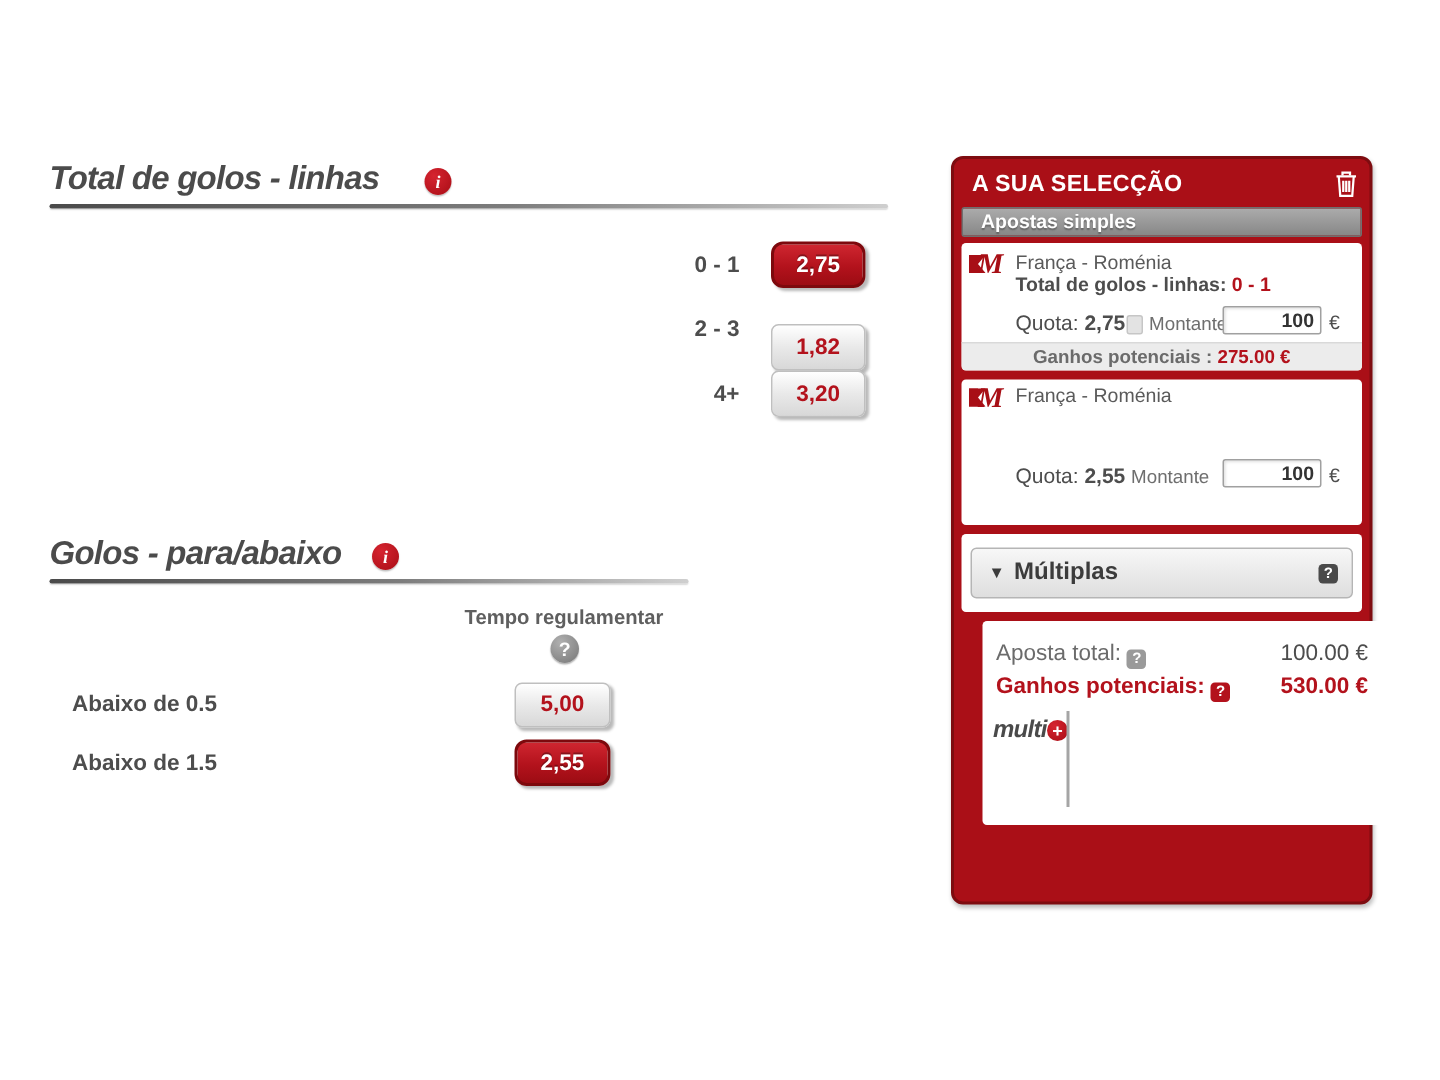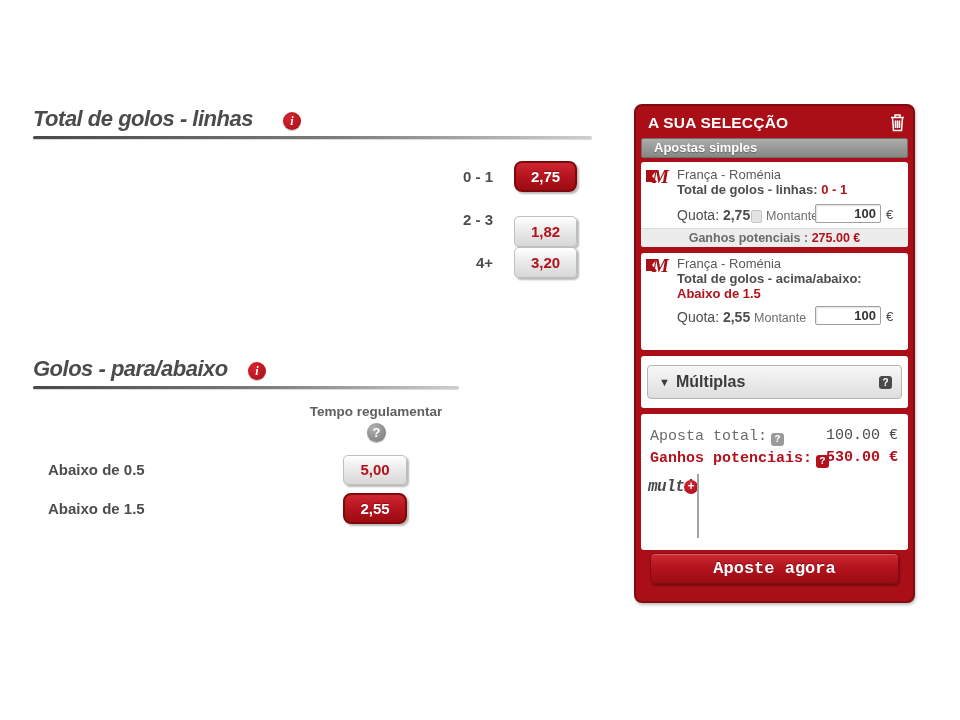--- a/index.html
+++ b/index.html
@@ -128,21 +128,21 @@
   .badge{
     width:13px;height:13px;border-radius:3px;color:#fff;
     font-size:10px;font-weight:bold;display:flex;align-items:center;
     justify-content:center;cursor:pointer;
   }
   .badge.dark{background:#4a4a4a;position:absolute;right:9px;top:10px;}
   .badge.gray{background:#9a9a9a;display:inline-flex;vertical-align:-2px;margin-left:4px;}
   .badge.red{background:#b3121c;display:inline-flex;vertical-align:-2px;margin-left:4px;}
 
   .tot-card{
-    left:5px;top:308px;width:267px;height:136px;background:#ffffff;border-radius:3px;font-family:Liberation Mono, monospace;
+    left:19px;top:308px;width:267px;height:136px;background:#ffffff;border-radius:3px;
   }
   .tot-row{position:absolute;left:9px;right:10px;white-space:nowrap;}
   .tot-row .lab{font-size:15px;color:#6b6b6b;}
   .tot-row .val{position:absolute;right:0;top:0;font-size:15px;color:#4d4d4d;}
   .tot-row.red .lab{color:#b3121c;font-weight:bold;}
   .tot-row.red .val{color:#b3121c;font-weight:bold;}
   .promo-logo{
     position:absolute;left:7px;top:64px;font-size:16px;font-weight:bold;
     font-style:italic;color:#4a4a4a;letter-spacing:-0.5px;
   }
@@ -239,24 +239,20 @@
       <span class="val">275.00 €</span>
     </div>
   </div>
 
   <div class="abs bet-card" style="top:147px;height:97px;">
     <div class="mlogo" style="left:5px;top:5px;">
       <span class="mflag"></span>
       <span class="mletter">M</span>
     </div>
     <div class="abs match-line" style="left:36px;top:3px;">França - Roménia</div>
-    <div class="abs market-line" style="left:36px;top:19px;width:226px;">
-      <span>Total de golos - acima/abaixo:</span>
-      <span class="pick">Abaixo de 1.5</span>
-    </div>
     <div class="abs quota-row" style="left:36px;top:56px;">
       <span>Quota:</span>
       <b>2,55</b>
       <span class="mont">Montante</span>
     </div>
     <input class="amt-input" style="left: 174px; top: 53px;" value="100">
     <span class="abs euro" style="left:245px;top:56px;">€</span>
   </div>
 
   <div class="abs mult-card">
@@ -280,16 +276,15 @@
       <span class="lab">Ganhos potenciais:</span><span class="badge red">
           <span>?</span>
         </span>
       <span class="val">530.00 €</span>
     </div>
     <div class="promo-logo">multi</div>
     <div class="plus-disc">
         <span>+</span>
       </div>
     <div class="promo-div"></div>
-    <div class="cta-btn">Aposte agora</div>
   </div>
 
 </div>
 
 </body></html>

